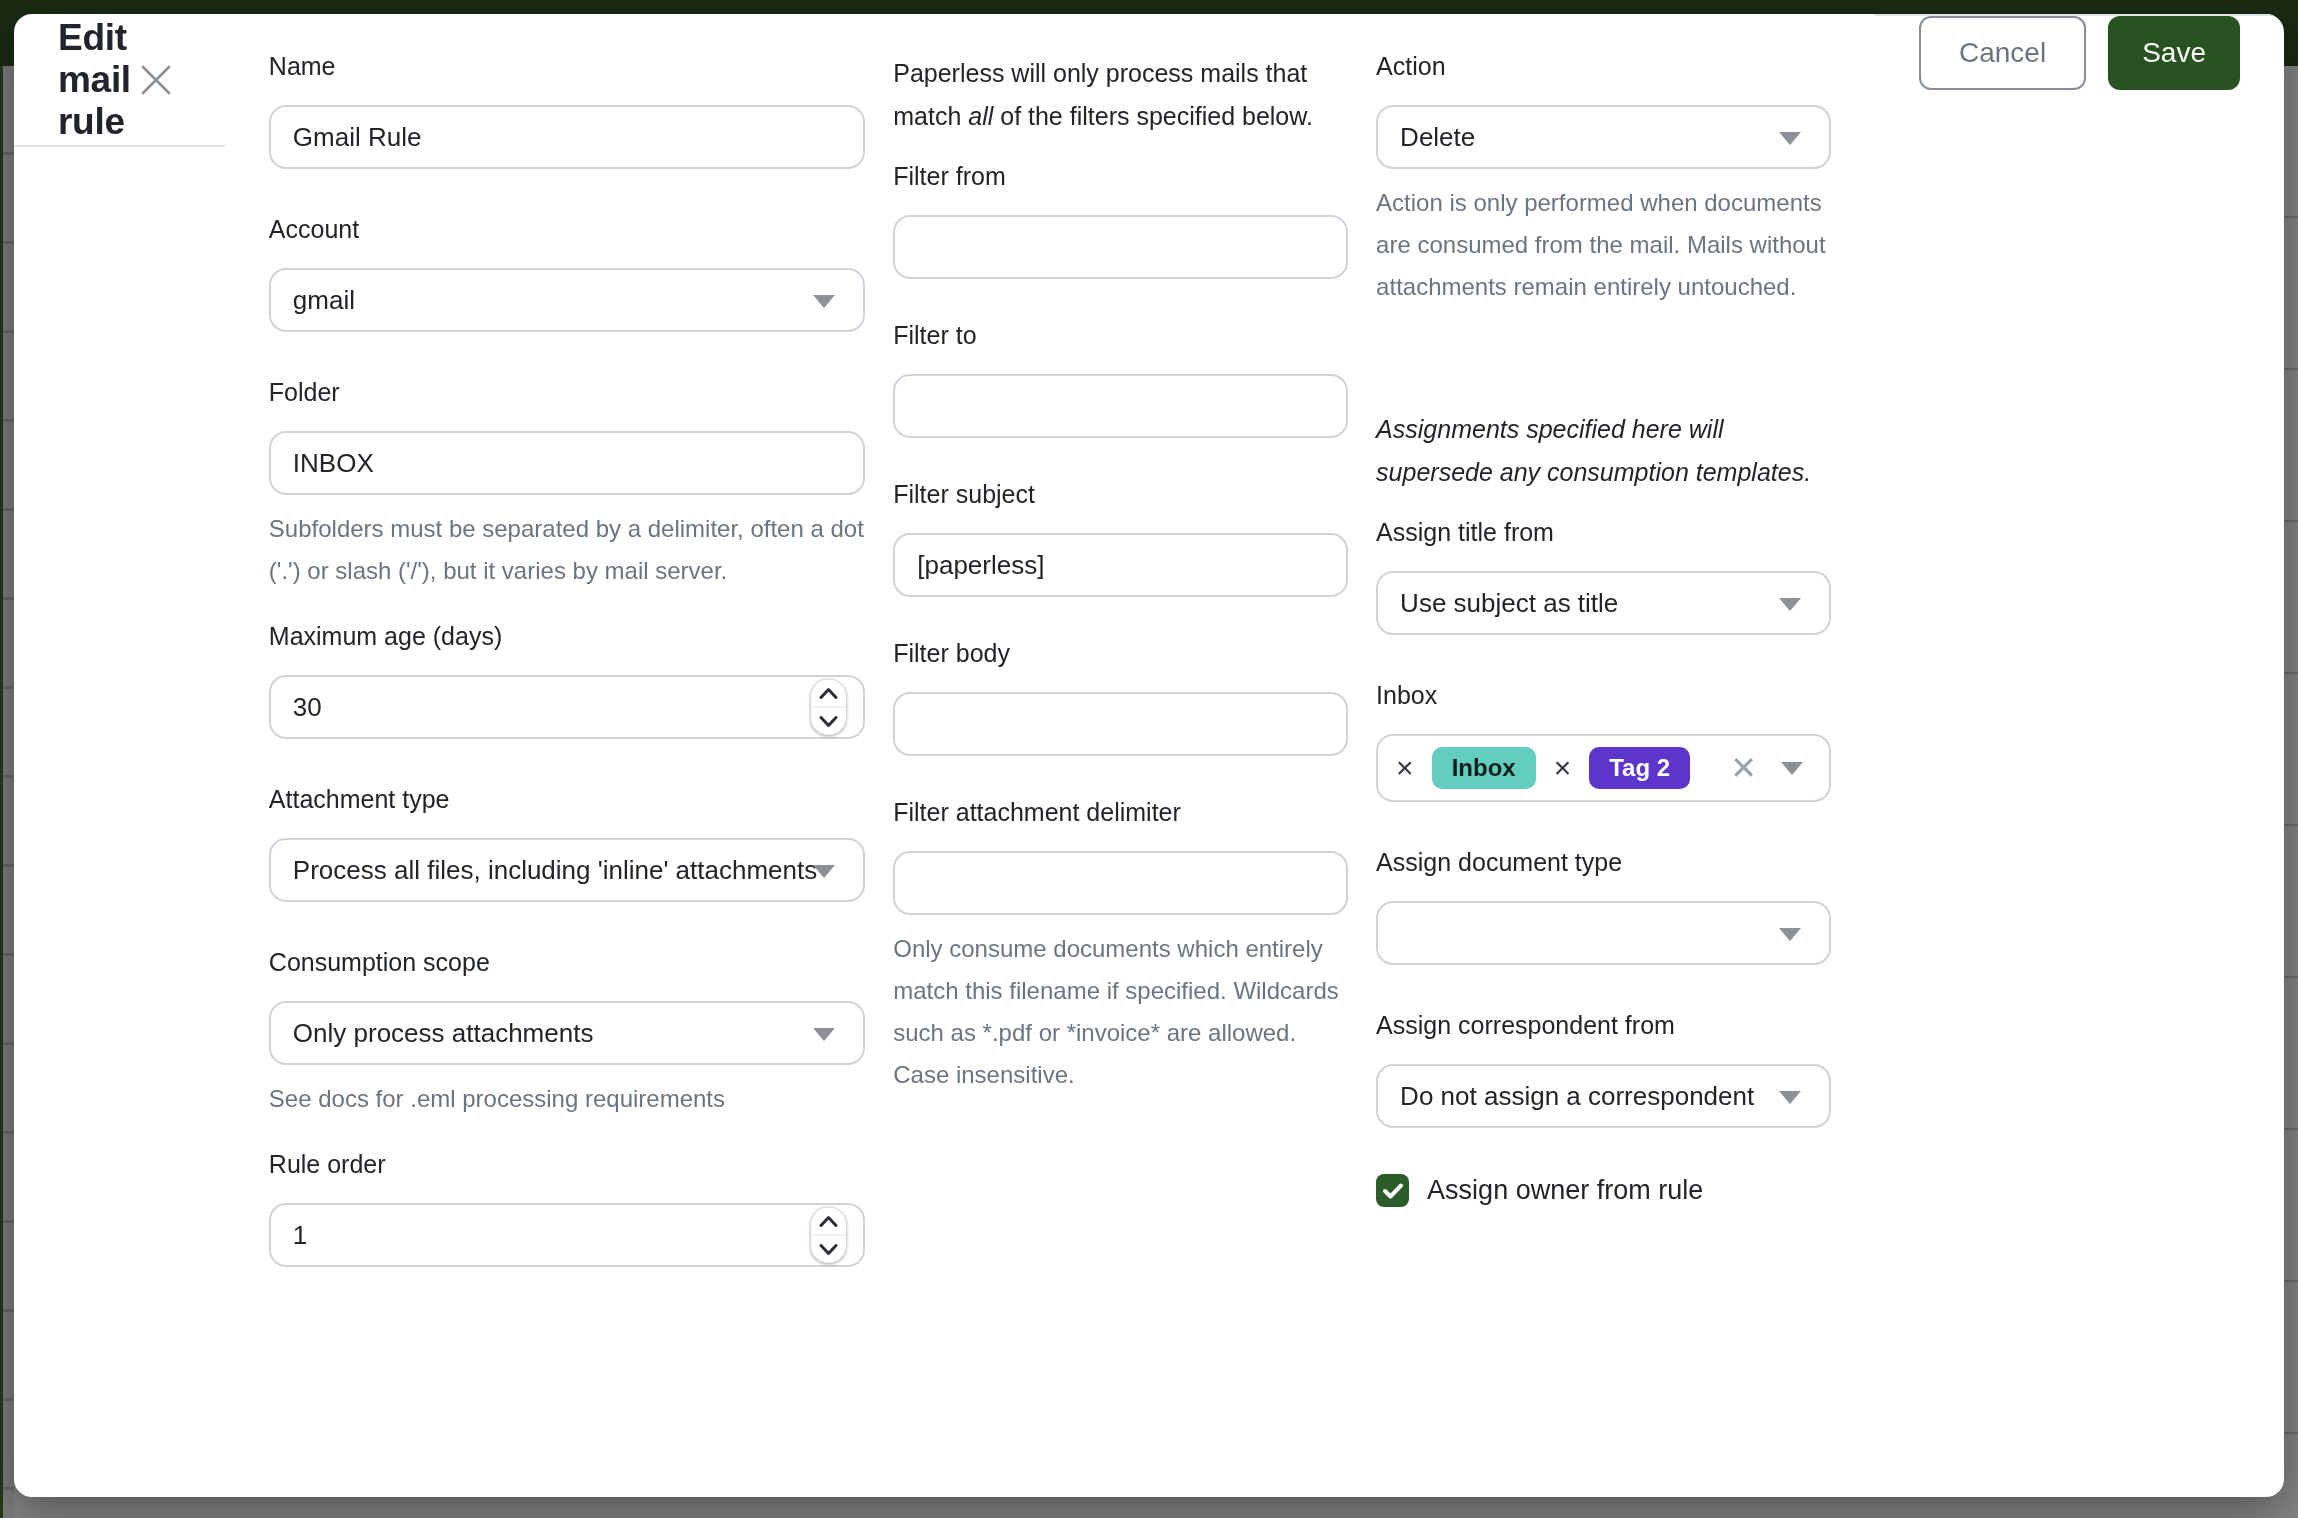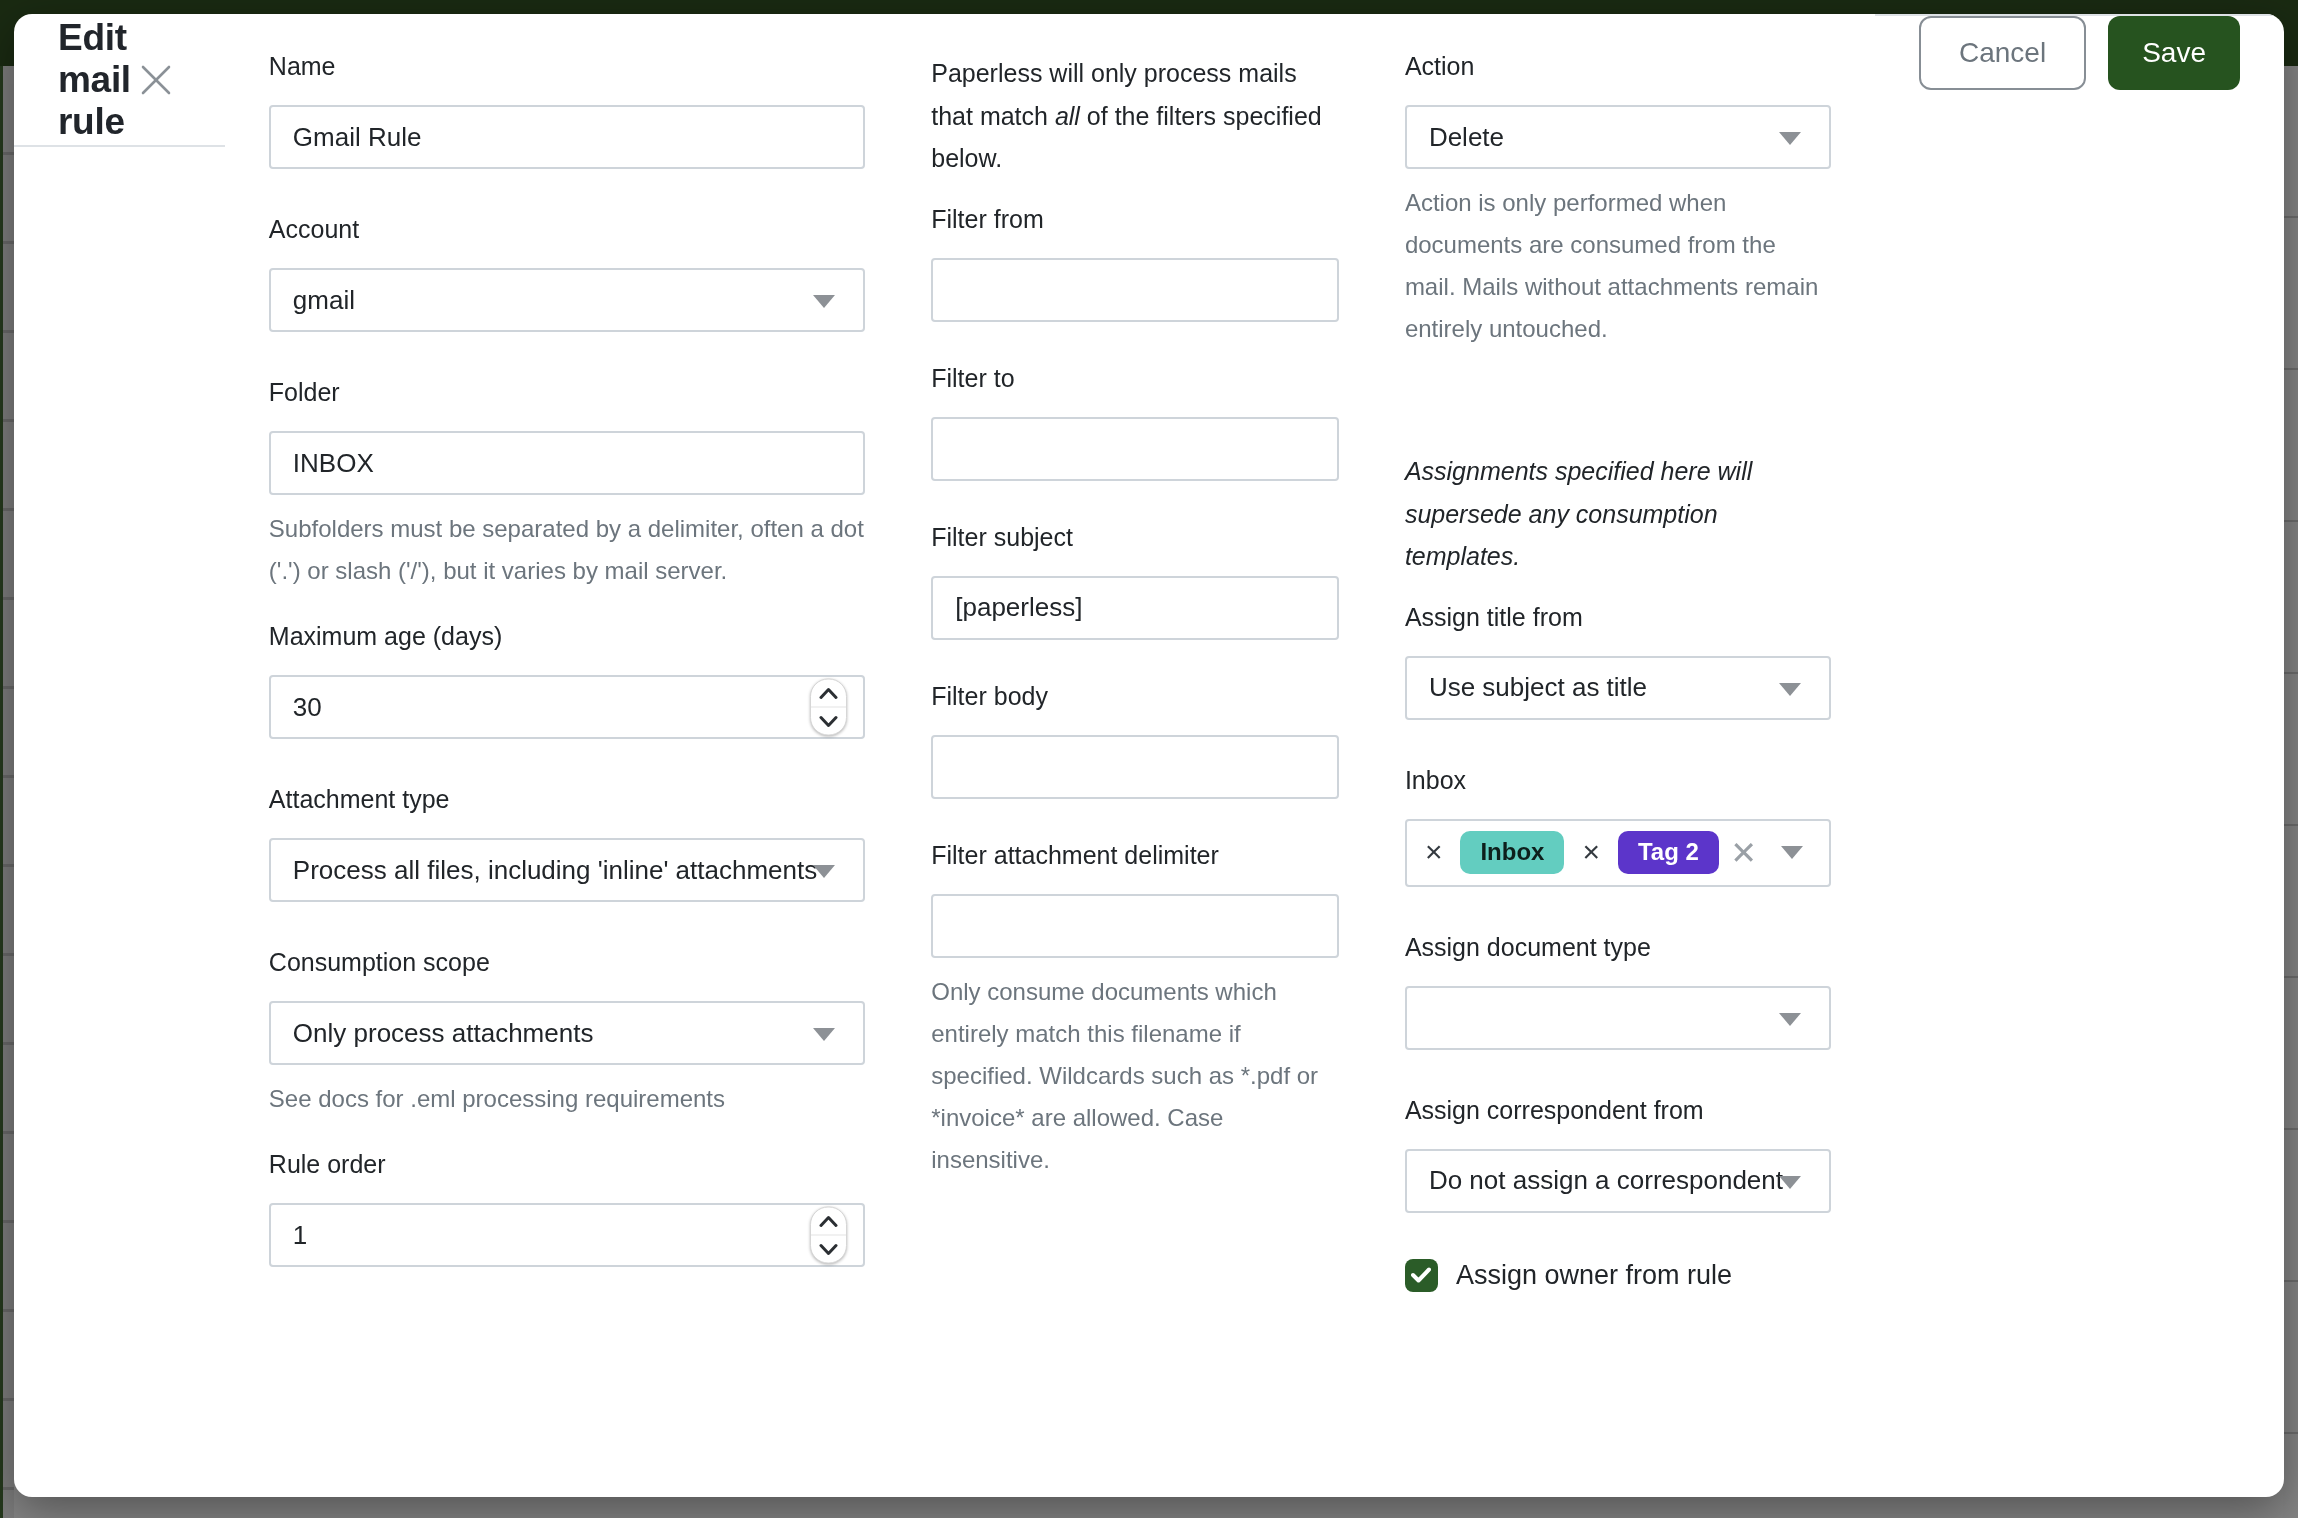--- a/index.html
+++ b/index.html
@@ -21,28 +21,28 @@
   .modal { position:absolute; left:14px; top:14px; width:2270px; height:1483px;
            background:#ffffff; border-radius:18px; box-shadow:0 14px 46px rgba(0,0,0,.38);
            display:flex; overflow:hidden; }
 
   .modal-header { height:133px; flex:0 0 133px; display:flex; align-items:center;
                   padding:0 44px; border-bottom:2px solid #dee2e6; }
   .modal-title { font-size:37px; font-weight:700; letter-spacing:-.3px; color:#21252b; }
   .close-btn { margin-left:auto; background:none; border:none; cursor:pointer; padding:6px; line-height:0; }
 
   .modal-body { flex:1 1 auto; padding:38px 44px 0 44px; overflow:hidden;
-                display:grid; grid-template-columns:1fr 1fr 1fr; column-gap:66px; }
+                display:grid; grid-template-columns:1fr 1fr 1fr; column-gap:28px; }
 
   .field { margin-bottom:46px; }
   .field.tight { margin-bottom:30px; }
   .mid .field { margin-bottom:42px; }
   label.flabel { display:block; font-size:25px; color:#212529; margin-bottom:9px; }
 
-  .control { position:relative; width:100%; height:64px; border:2px solid #ced4da; border-radius:4px;
+  .control { position:relative; width:100%; height:64px; border:2px solid #ced4da; border-radius:17px;
              background:#fff; display:flex; align-items:center;margin-top:24px; }
   input.text-input { width:100%; height:60px; border:none; outline:none; background:transparent;
                      font-family:inherit; font-size:26px; color:#212529; padding:0 22px; border-radius:12px; }
 
   
   .select { padding:0 46px 0 22px; cursor:pointer; }
   .select .sel-value { font-size:26px; color:#212529; white-space:nowrap; overflow:hidden; }
   .caret { position:absolute; right:28px; top:50%; margin-top:-5px;
            width:0; height:0; border-left:11px solid transparent; border-right:11px solid transparent;
            border-top:13px solid #8d9196; }

